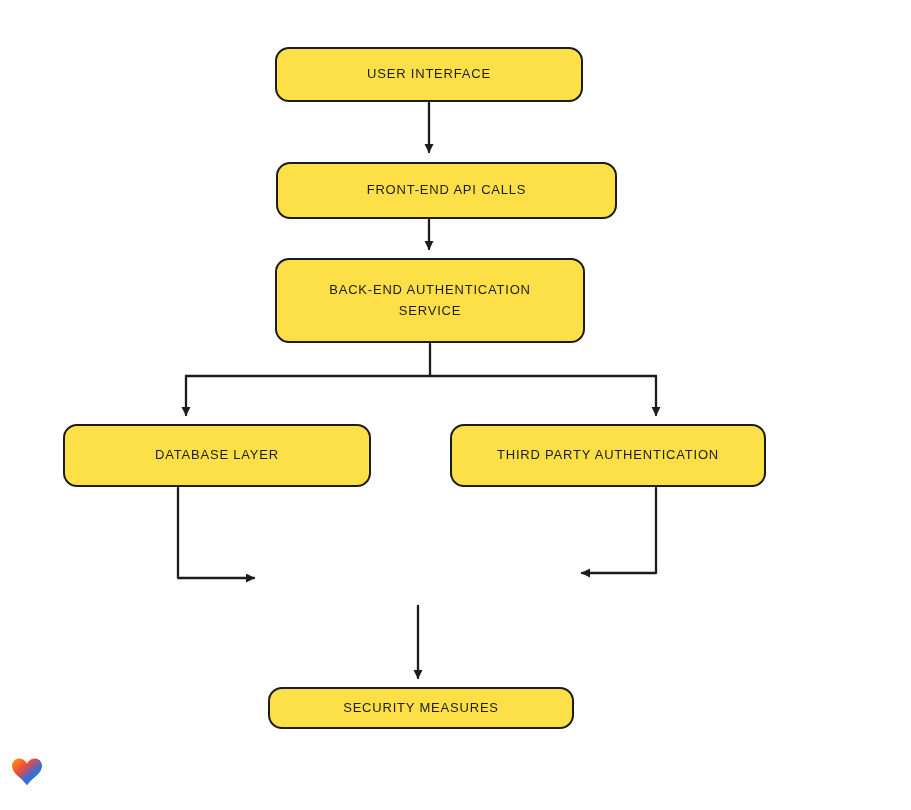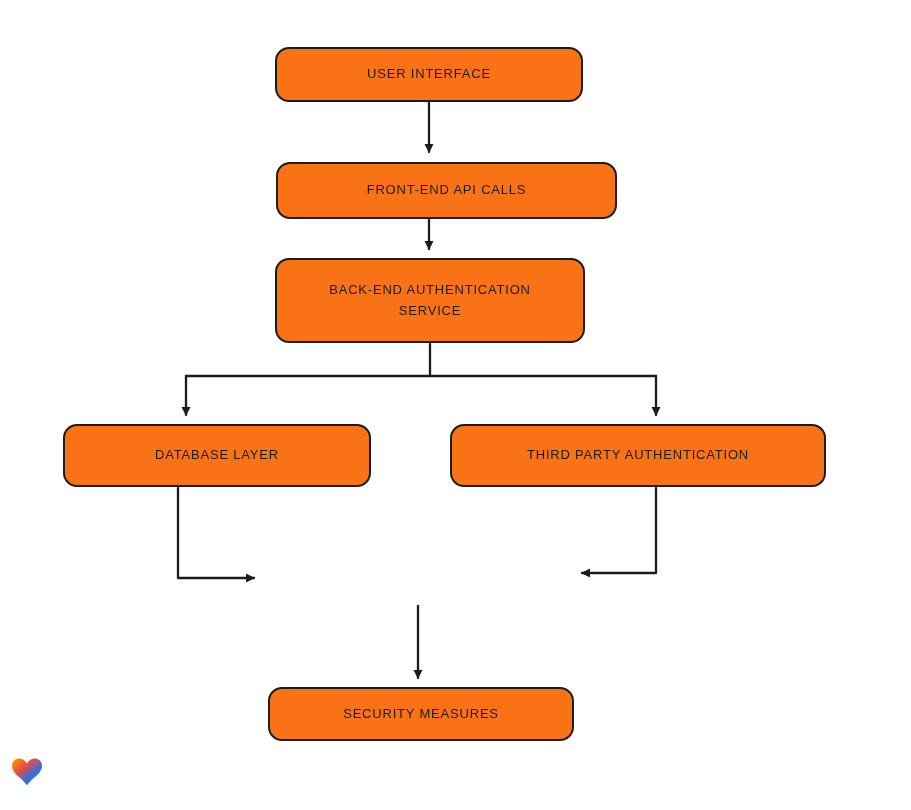--- a/index.html
+++ b/index.html
@@ -20,21 +20,21 @@
     left: 0;
     top: 0;
     width: 911px;
     height: 810px;
   }
   .node {
     position: absolute;
     box-sizing: border-box;
     border: 2.5px solid #1c1c1c;
     border-radius: 14px;
-    background: #f97316;
+    background: #fde047;
     display: flex;
     flex-direction: column;
     align-items: center;
     justify-content: center;
     text-align: center;
     color: #1c1c1c;
     font-size: 13px;
     font-weight: 500;
     letter-spacing: 0.8px;
     line-height: 1.55;
@@ -86,26 +86,26 @@
 
   <div class="node" style="left:275px; top:258px; width:310px; height:85px">
     <span>BACK-END AUTHENTICATION</span>
     <span>SERVICE</span>
   </div>
 
   <div class="node" style="left:63px; top:424px; width:308px; height:63px">
     <span>DATABASE LAYER</span>
   </div>
 
-  <div class="node" style="left:450px; top:424px; width:376px; height:63px">
+  <div class="node" style="left:450px; top:424px; width:316px; height:63px">
     <span>THIRD PARTY AUTHENTICATION</span>
   </div>
 
 
-  <div class="node" style="left:268px; top:687px; width:306px; height:54px">
+  <div class="node" style="left:268px; top:687px; width:306px; height:42px">
     <span>SECURITY MEASURES</span>
   </div>
 
   <div class="logo">
     <svg width="30" height="28" viewBox="0 0 32 29" xmlns="http://www.w3.org/2000/svg">
       <defs>
         <linearGradient id="heartGrad" x1="0" y1="0" x2="1" y2="1">
           <stop offset="0%" stop-color="#f7a600"></stop>
           <stop offset="35%" stop-color="#ef4b3d"></stop>
           <stop offset="65%" stop-color="#2f6fde"></stop>

